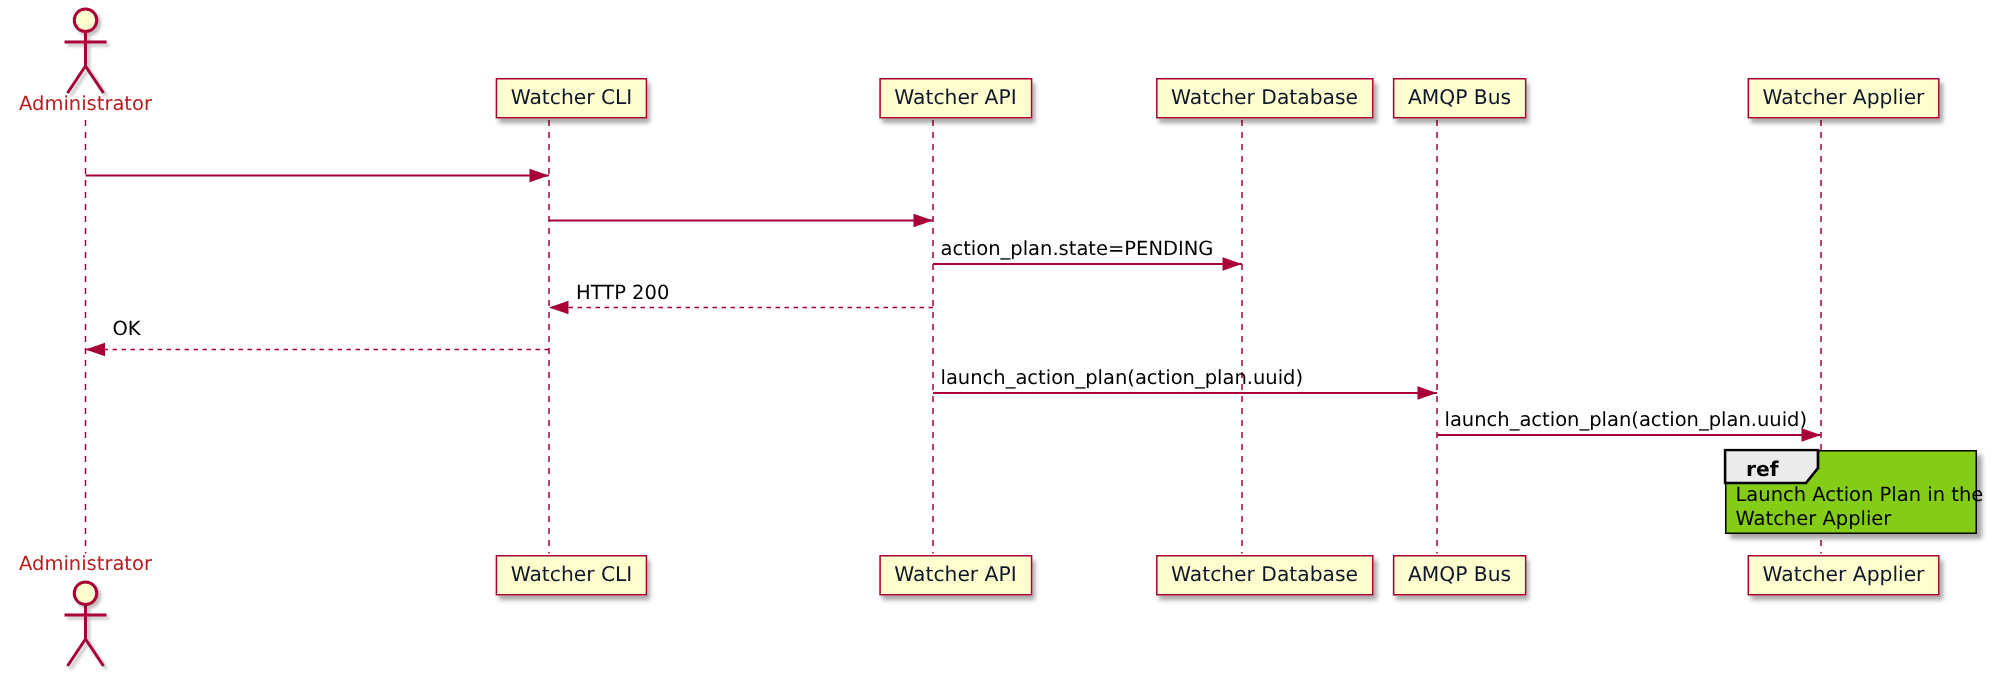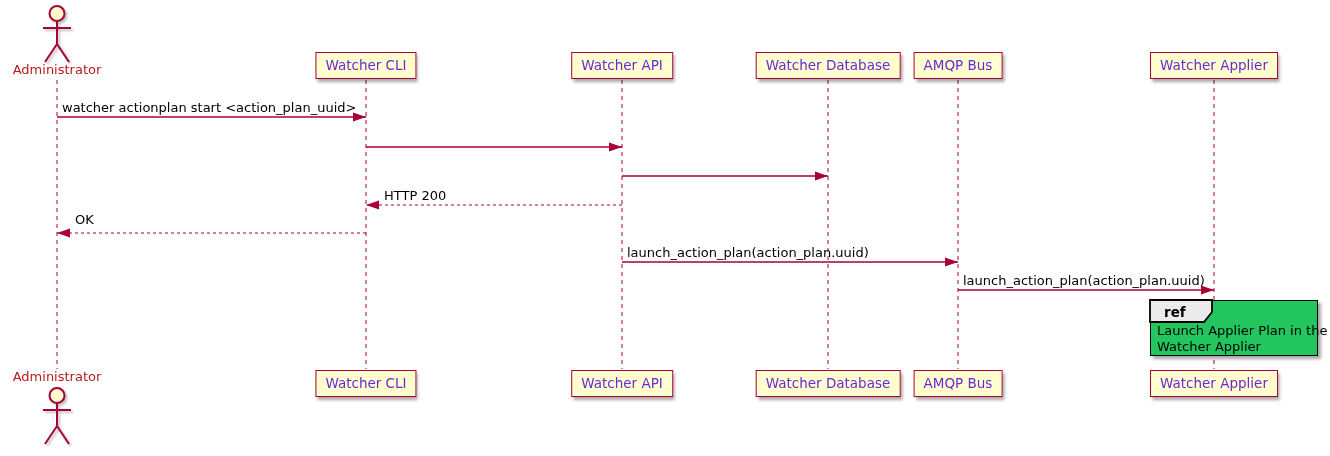--- a/index.html
+++ b/index.html
@@ -10,25 +10,25 @@
   .lifeline{stroke:var(--accent);stroke-width:1;stroke-dasharray:4,4;}
   .msg{stroke:var(--accent);stroke-width:1.3;fill:none;}
   .msg.dashed{stroke-width:1;stroke-dasharray:3,3;}
   .arrowhead{fill:var(--accent);stroke:none;}
   .actor line{stroke:var(--accent);stroke-width:2;}
   .actor circle{stroke:var(--accent);stroke-width:2;fill:var(--pfill);}
   .actor{filter:drop-shadow(2px 2px 1px rgba(0,0,0,0.25));}
 
   .pbox{position:absolute;transform:translateX(-50%);background:var(--pfill);
         border:1.8px solid var(--accent);padding:4px 9px 5px;font-size:13.5px;line-height:1.2;
-        color:#6d28d9;white-space:nowrap;box-shadow:2px 3px 3px rgba(0,0,0,0.35);box-sizing:border-box;}
+        color:#0f172a;white-space:nowrap;box-shadow:2px 3px 3px rgba(0,0,0,0.35);box-sizing:border-box;margin-left:15px;}
   .msg-label{position:absolute;font-size:13px;color:#000;white-space:nowrap;}
   .actor-label{position:absolute;transform:translateX(-50%);font-size:13px;color:#b91c1c;white-space:nowrap;}
 
-  .ref{position:absolute;background:#22c55e;border:1.8px solid #000;box-sizing:border-box;
+  .ref{position:absolute;background:#84cc16;border:1.8px solid #000;box-sizing:border-box;
        box-shadow:3px 3px 3px rgba(0,0,0,0.35);padding-left:32px;}
   .refhead{position:absolute;left:-1.8px;top:-1.8px;}
   .refhead polygon{fill:var(--refhead);stroke:#000;stroke-width:1.8;}
   .refhead text{font-family:"DejaVu Sans","Liberation Sans",sans-serif;font-size:13.5px;font-weight:bold;fill:#000;}
   .refbody{position:absolute;left:6px;top:22px;font-size:13px;line-height:16px;color:#000;white-space:nowrap;}
 </style>
 </head>
 <body>
 
 <div id="canvas">
@@ -62,21 +62,21 @@
       <line x1="622" y1="205" x2="366" y2="205" class="msg dashed"></line>
       <polygon points="366,205 379,200.5 379,209.5" class="arrowhead"></polygon>
       <line x1="366" y1="233" x2="57" y2="233" class="msg dashed"></line>
       <polygon points="57,233 70,228.5 70,237.5" class="arrowhead"></polygon>
       <line x1="622" y1="262" x2="958" y2="262" class="msg"></line>
       <polygon points="958,262 945,257.5 945,266.5" class="arrowhead"></polygon>
       <line x1="958" y1="290" x2="1214" y2="290" class="msg"></line>
       <polygon points="1214,290 1201,285.5 1201,294.5" class="arrowhead"></polygon>
     </svg>
   <div id="overlay">
-      <div class="msg-label" style="left: 62px; top: 100px;">watcher actionplan start &lt;action_plan_uuid&gt;</div>
+      <div class="msg-label" style="left: 627px; top: 159px;">action_plan.state=PENDING</div>
       <div class="msg-label" style="left: 384px; top: 188px;">HTTP 200</div>
       <div class="msg-label" style="left: 75px; top: 212px;">OK</div>
       <div class="msg-label" style="left: 627px; top: 245px;">launch_action_plan(action_plan.uuid)</div>
       <div class="msg-label" style="left: 963px; top: 273px;">launch_action_plan(action_plan.uuid)</div>
       <div class="pbox" style="left: 366px; top: 52px;">Watcher CLI</div>
       <div class="pbox" style="left: 366px; top: 370px;">Watcher CLI</div>
       <div class="pbox" style="left: 622px; top: 52px;">Watcher API</div>
       <div class="pbox" style="left: 622px; top: 370px;">Watcher API</div>
       <div class="pbox" style="left: 828px; top: 52px;">Watcher Database</div>
       <div class="pbox" style="left: 828px; top: 370px;">Watcher Database</div>
@@ -85,18 +85,18 @@
       <div class="pbox" style="left: 1214px; top: 52px;">Watcher Applier</div>
       <div class="pbox" style="left: 1214px; top: 370px;">Watcher Applier</div>
       <div class="actor-label" style="left: 57px; top: 62px;">Administrator</div>
       <div class="actor-label" style="left: 57px; top: 369px;">Administrator</div>
       <div class="ref" style="left: 1150px; top: 300px; width: 168px; height: 56px;">
         <svg width="72" height="25" class="refhead">
           <polygon points="1,1 63,1 63,13 55,23 1,23"></polygon>
           <text x="15" y="18">ref</text>
         </svg>
         <div class="refbody">
-          <div>Launch Applier Plan in the</div>
+          <div>Launch Action Plan in the</div>
           <div>Watcher Applier</div>
         </div>
       </div>
     </div>
 </div>
 
 </body></html>

